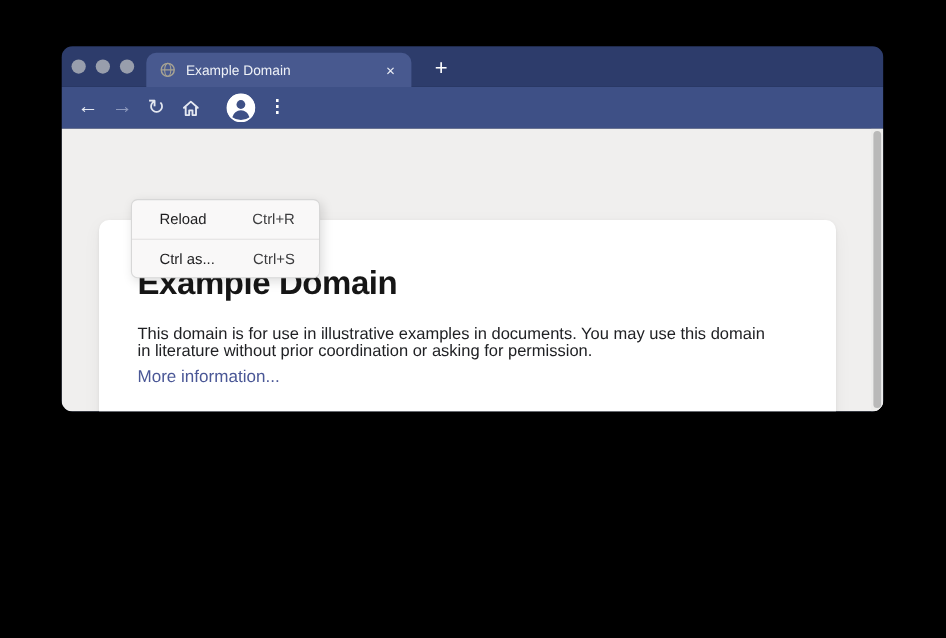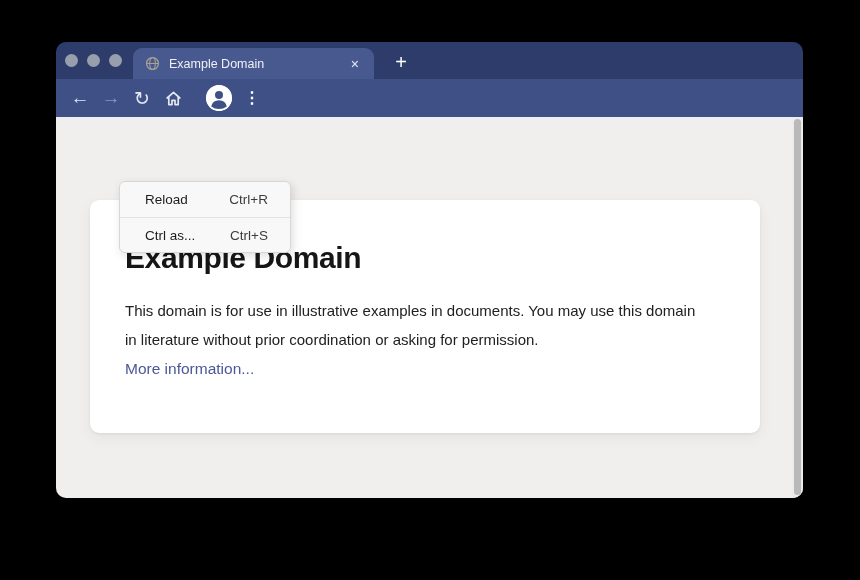--- a/index.html
+++ b/index.html
@@ -3,21 +3,21 @@
 <meta charset="utf-8">
 <style>
   html,body{margin:0;padding:0;}
   body{
     width:860px;height:580px;background:#000;
     font-family:"Liberation Sans", sans-serif;
     position:relative;overflow:hidden;
     -webkit-font-smoothing:antialiased;
   }
   .window{
-    position:absolute;left:56px;top:42px;width:747px;height:456px;
+    position:absolute;left:56px;top:42px;width:747px;height:332px;
     border-radius:10px;overflow:hidden;background:#0f172a;
     display:flex;flex-direction:column;
   }
   
   .titlebar{
     height:37px;background:#2d3c6b;position:relative;flex:none;
   }
   .traffic{
     position:absolute;left:9px;top:12px;display:flex;gap:9px;
   }
@@ -84,21 +84,21 @@
     position:absolute;left:34px;top:83px;width:670px;height:233px;
     background:#fff;border-radius:9px;box-sizing:border-box;
     padding:0 35px;
     box-shadow:0 1px 3px rgba(0,0,0,.07), 0 5px 16px rgba(0,0,0,.05);
   }
   .card h1{
     margin:41px 0 0;font-size:30px;font-weight:700;color:#161616;
     letter-spacing:-.4px;
   }
   .card p{
-    margin:21px 0 0;font-size:15px;line-height:29px;color:#202124;
+    margin:21px 0 0;font-size:15px;line-height:16px;color:#202124;
     width:585px;
   }
   .card a{
     display:inline-block;margin-top:6px;font-size:15.5px;color:#4a5796;
     text-decoration:none;
   }
   
   .context-menu{
     position:absolute;left:63px;top:64px;width:170px;z-index:6;
     background:#f9f8f8;border:1px solid #d7d7d7;border-radius:6px;

